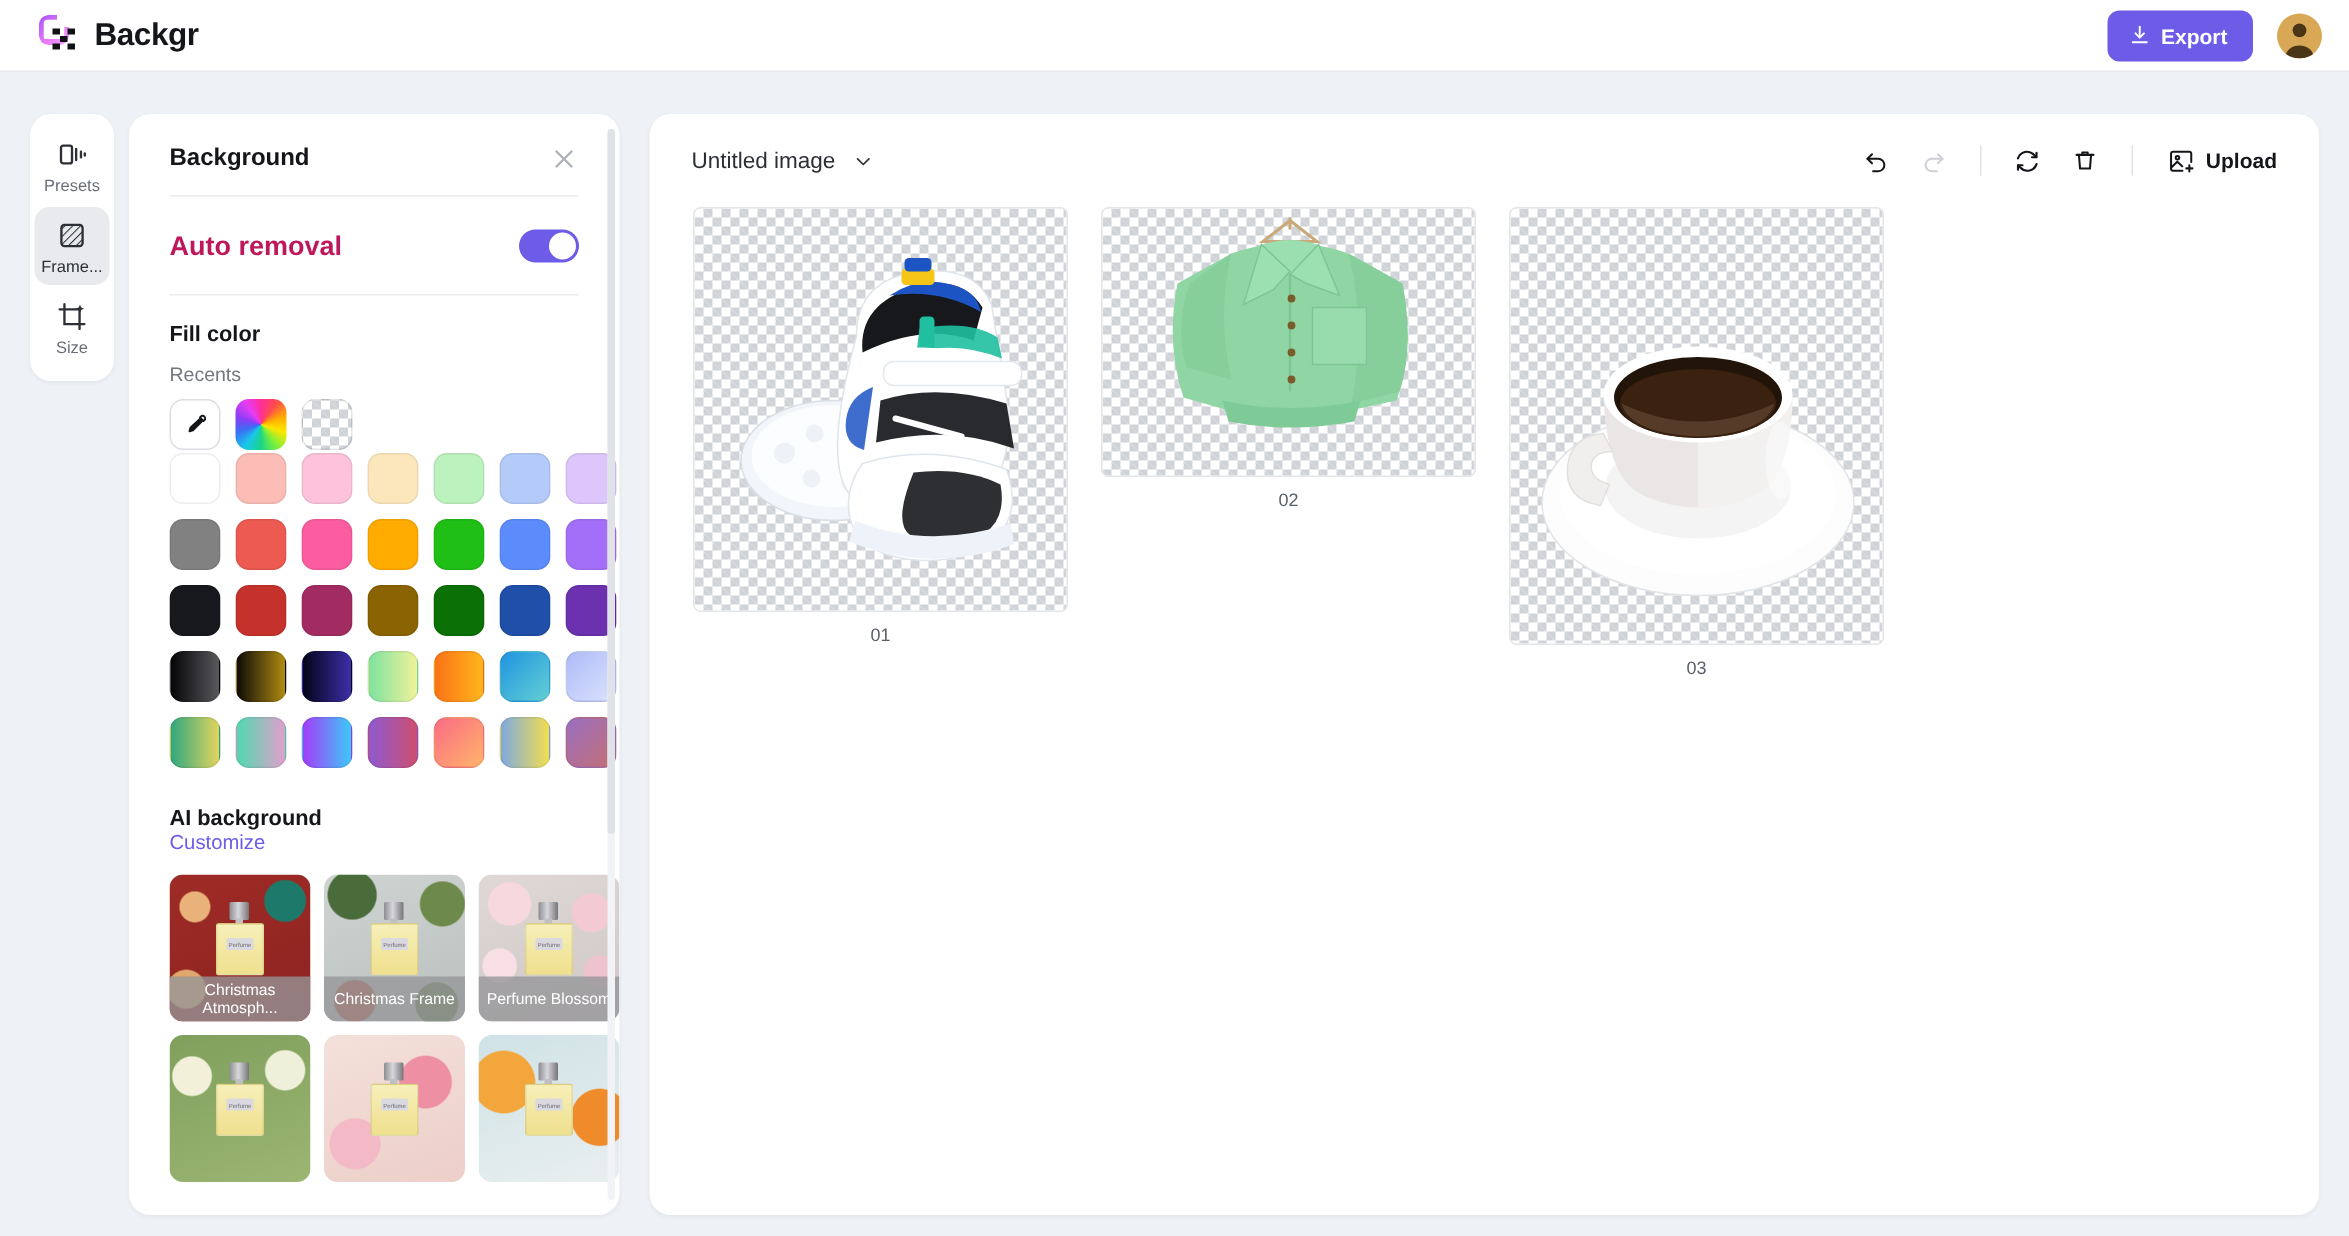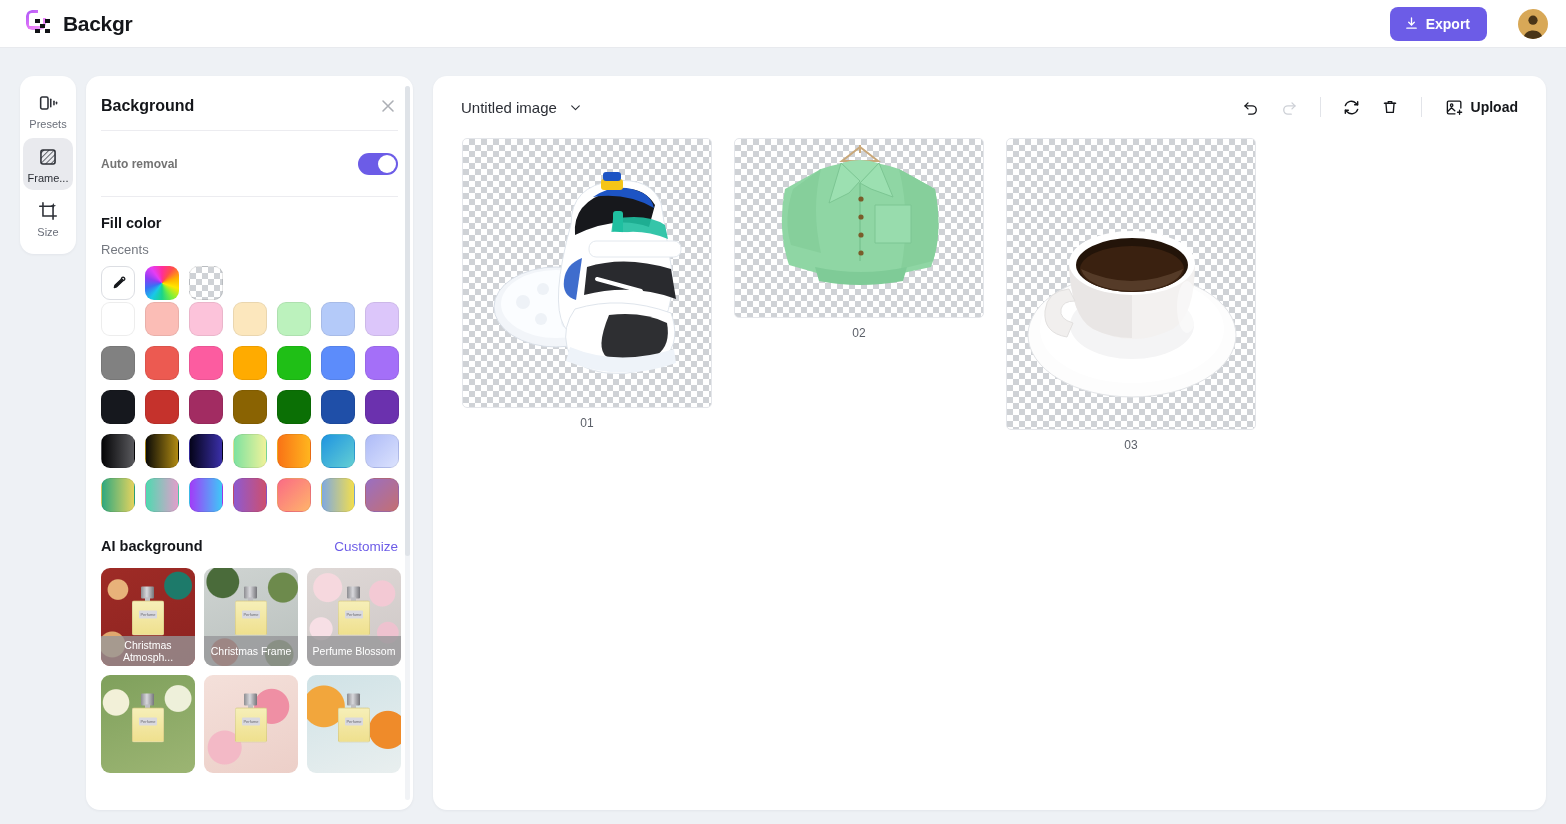--- a/index.html
+++ b/index.html
@@ -35,21 +35,21 @@
     width:9px; height:9px; background:#ffffff;
   }
   .logo-dots { position: absolute; left: 9px; top: 9px; width: 19px; height: 19px; }
   .logo-dots i {
     position: absolute; width: 4.6px; height: 4.6px; background: #111216; display:block;
   }
   .brand-name {
     font-size: 21px; font-weight: 700; color: #14161a; letter-spacing: -0.3px;
   }
   .topbar-right {
-    margin-left: auto; display: flex; align-items: center; gap: 31px; margin-right: 18px;
+    margin-left: auto; display: flex; align-items: center; gap: 16px; margin-right: 18px;
   }
   .export-btn {
     display: flex; align-items: center; gap: 7px;
     height: 34px; padding: 0 17px 0 14px;
     background: #6c5ce7; color: #fff;
     border: none; border-radius: 8px;
     font-size: 14px; font-weight: 600; font-family: inherit;
     cursor: pointer;
   }
   .avatar {
@@ -82,34 +82,34 @@
   
   .panel {
     position: absolute; left: 86px; top: 76px;
     width: 327px; height: 734px;
     background: #fff; border-radius: 14px;
     overflow: hidden;
     box-shadow: 0 1px 3px rgba(20,22,30,.05);
   }
   .panel-scroll {
     width: 100%; height: 100%; overflow: hidden; position: relative;
-    padding: 0 15px;
+    padding: 0 27px;
   }
   .panel-head {
     display: flex; align-items: center; justify-content: space-between;
     padding: 20px 0 14px;
   }
   .panel-title { font-size: 16px; font-weight: 700; color: #14161a; }
   .close-x { width: 20px; height: 20px; cursor: pointer; opacity: .55; }
   .divider { height: 1px; background: #ececf0; }
   .row-auto {
     display: flex; align-items: center; justify-content: space-between;
     padding: 22px 0 21px;
   }
-  .row-label { font-size: 12px; font-weight: 700; color: #737373; }
+  .row-label { font-size: 18px; font-weight: 700; color: #be185d; }
   .toggle {
     width: 40px; height: 22px; border-radius: 11px; background: #6c5ce7;
     position: relative; cursor: pointer;
   }
   .toggle .knob {
     position: absolute; right: 2px; top: 2px;
     width: 18px; height: 18px; border-radius: 50%; background: #fff;
   }
   .sect-title { font-size: 14.5px; font-weight: 700; color: #14161a; padding: 18px 0 0; }
   .sub-label { font-size: 13px; color: #73777f; padding: 11px 0 9px; }
@@ -138,22 +138,23 @@
     background-color: #fff;
   }
 
   .theme-grid {
     display: grid; grid-template-columns: repeat(7, 34px);
     gap: 10px 10px; padding-top: 2px;
   }
   .theme-grid .sw { border: 1px solid rgba(0,0,0,.07); }
 
   .ai-head {
-    display: flex; align-items: flex-end; justify-content: space-between;
+    display: flex; align-items: flex-start; justify-content: space-between;
     padding: 26px 0 14px;
+    flex-direction: column;
   }
   .ai-title { font-size: 14.5px; font-weight: 700; color: #14161a; }
   .ai-customize { font-size: 13.5px; color: #6c5ce7; cursor: pointer; }
   .ai-grid { display: grid; grid-template-columns: repeat(3, 94px); gap: 9px; }
   .ai-card {
     width: 94px; height: 98px; border-radius: 9px; overflow: hidden;
     position: relative; cursor: pointer;
   }
   .ai-cap {
     position: absolute; left: 0; right: 0; bottom: 0; height: 30px;

